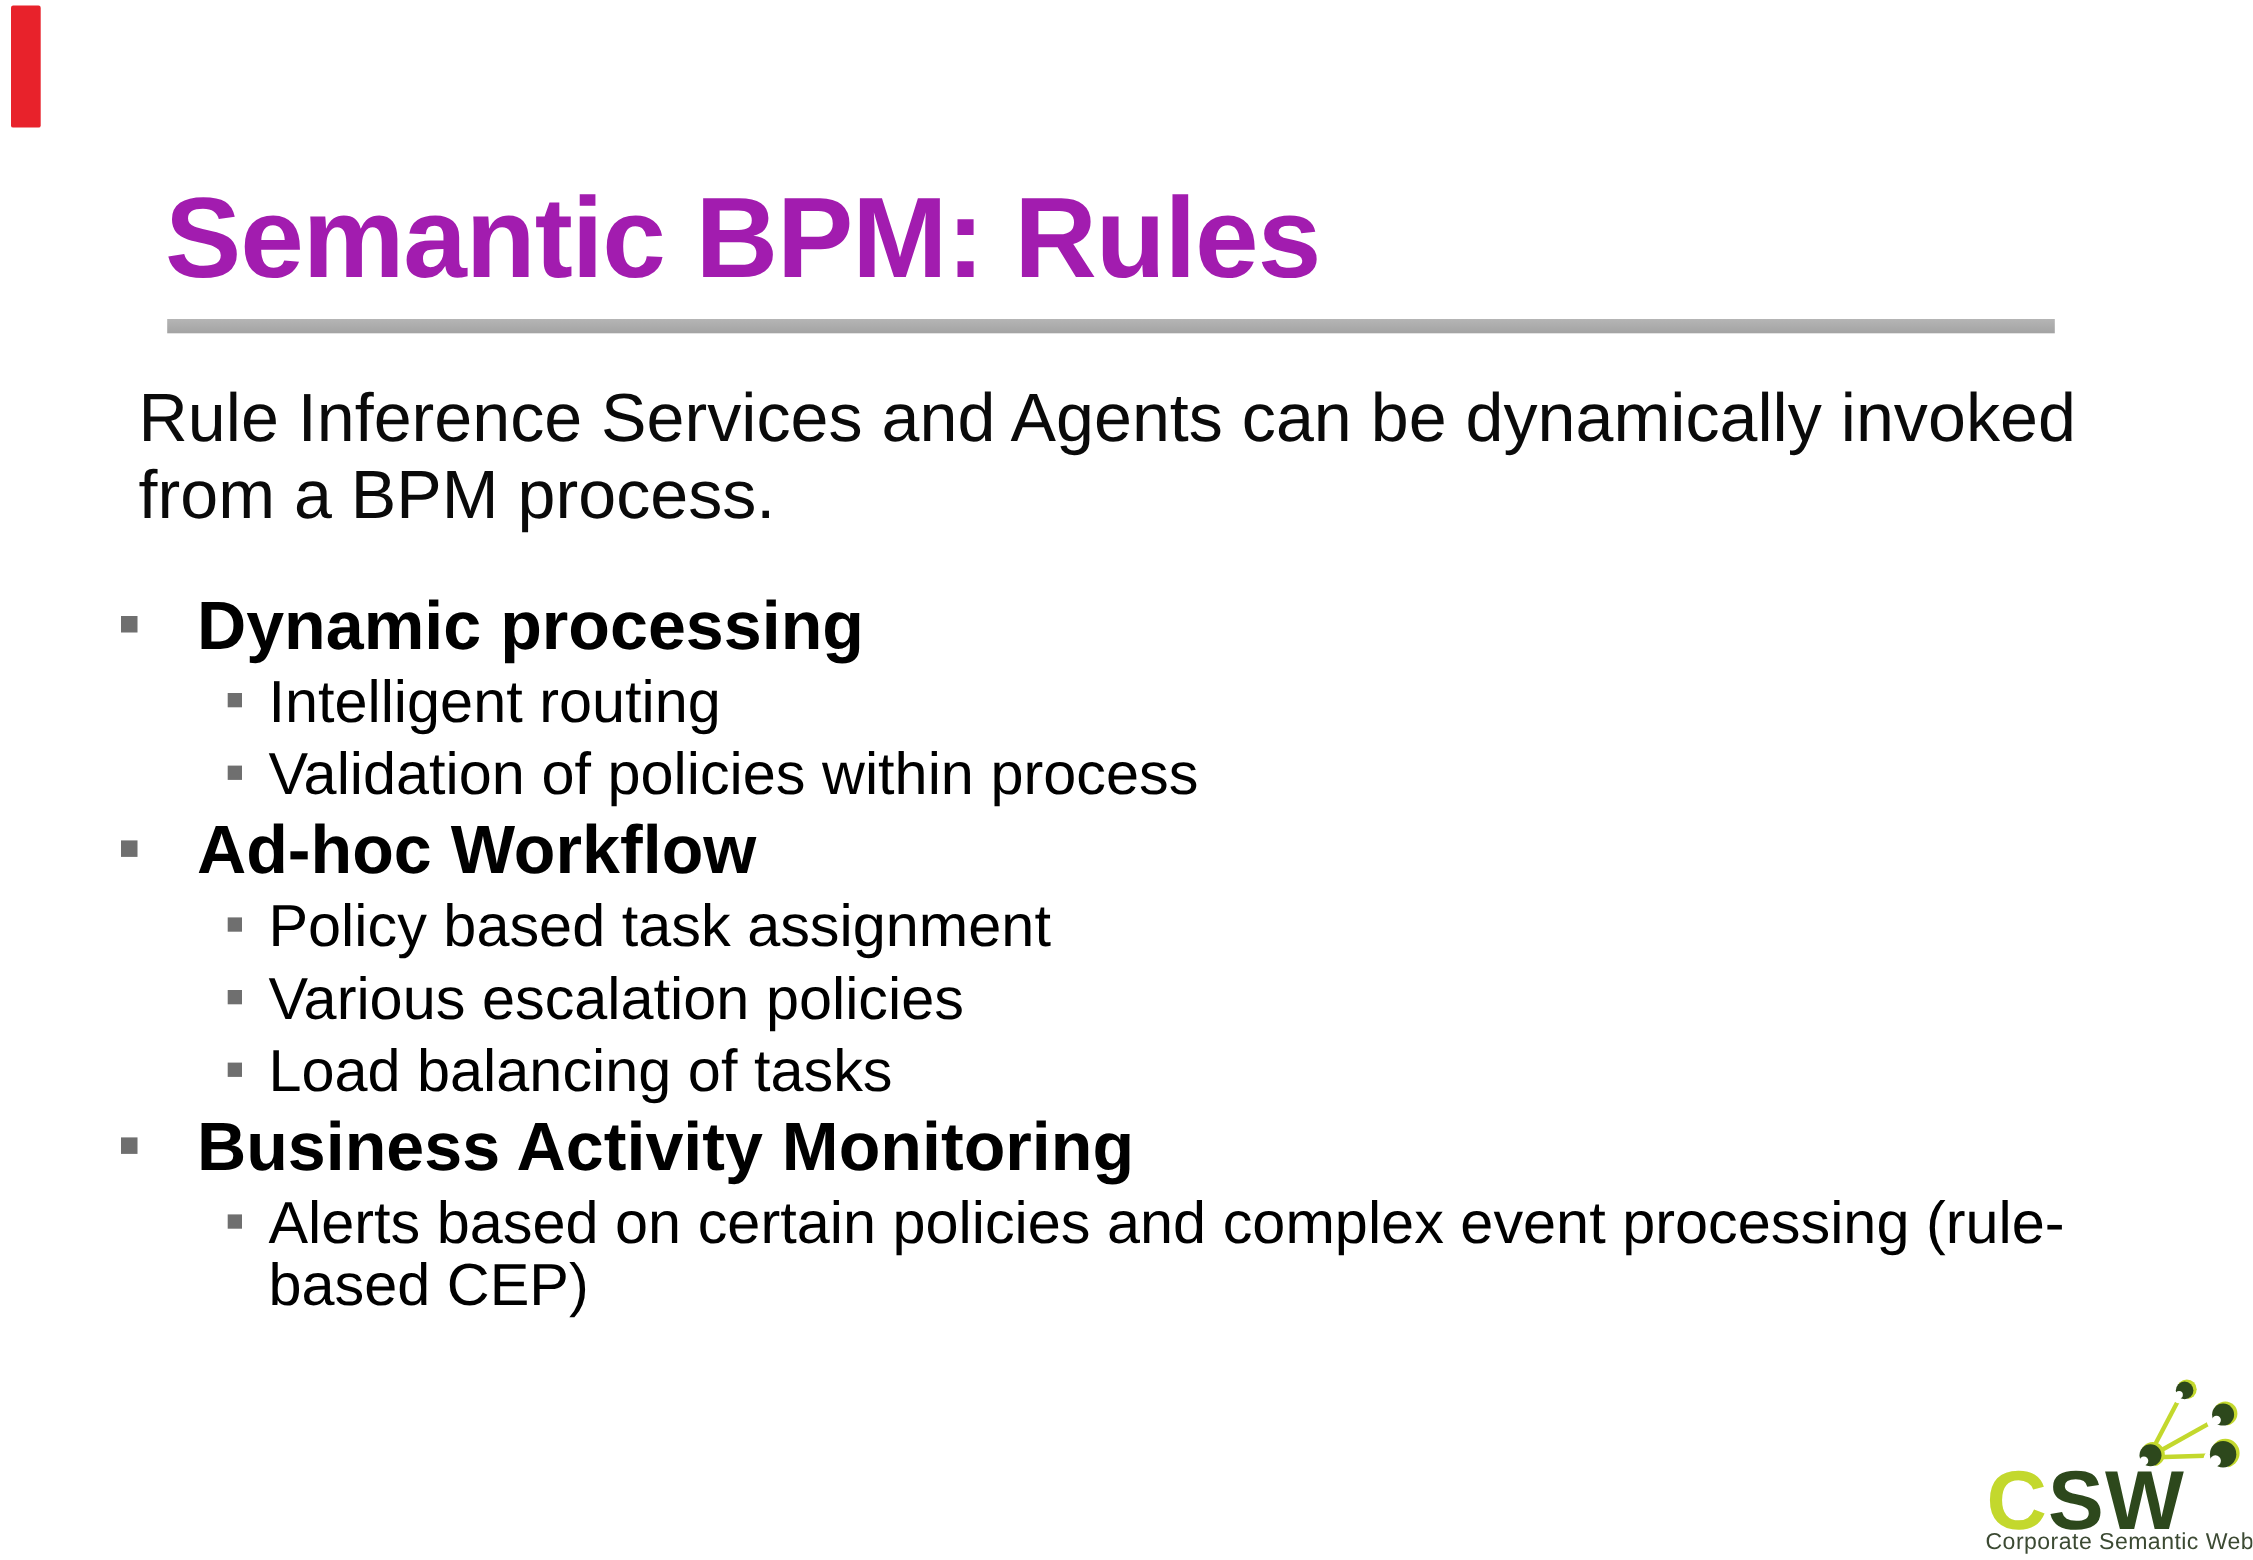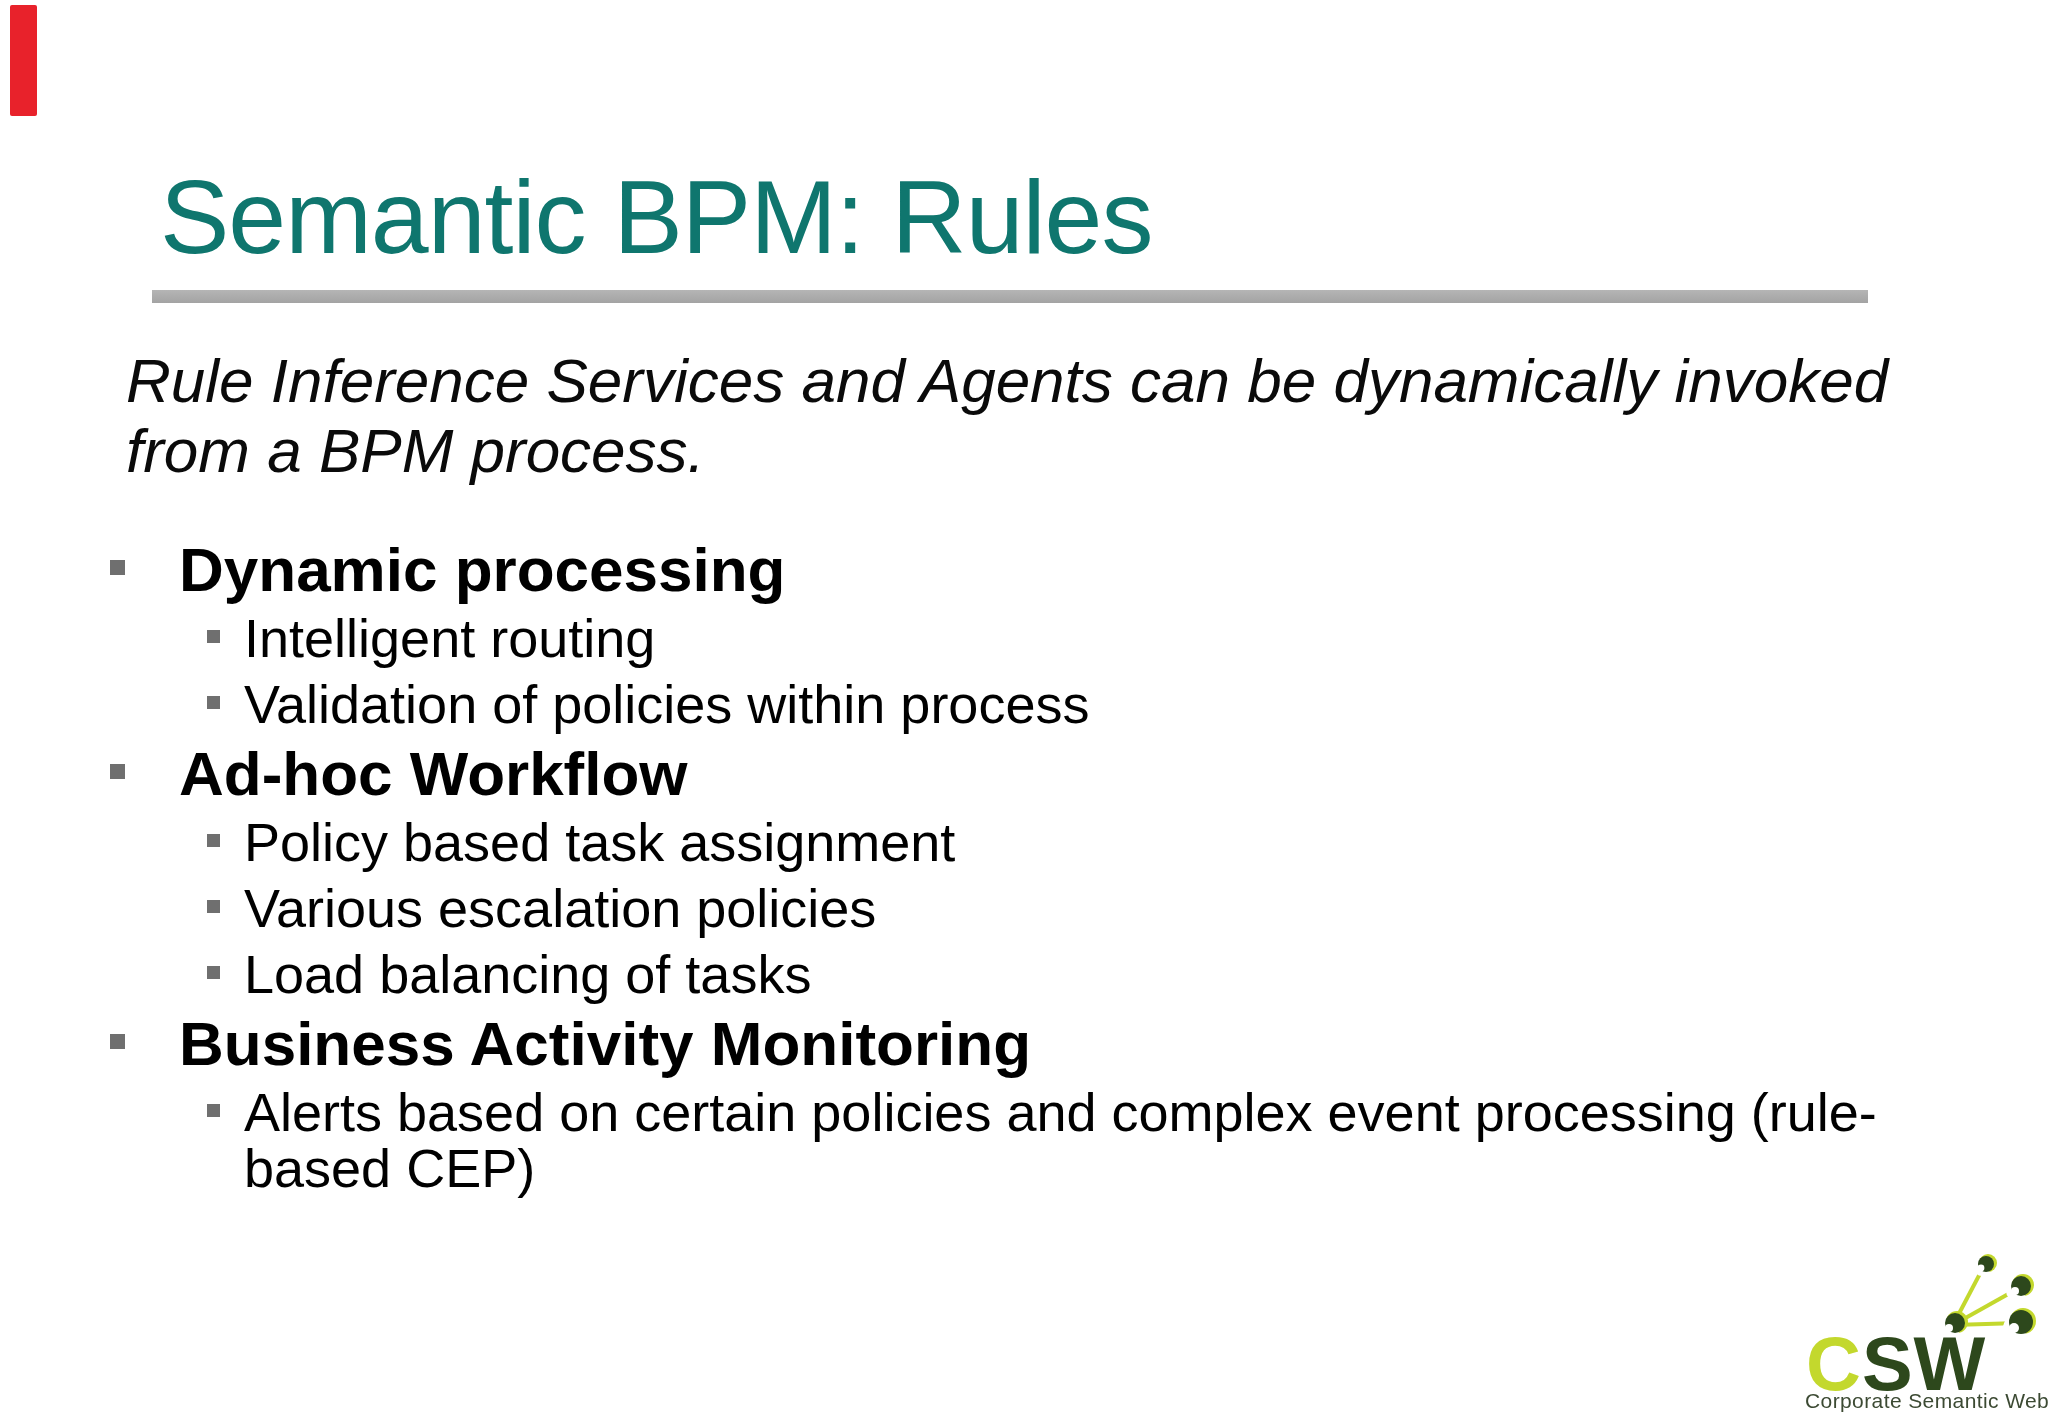--- a/index.html
+++ b/index.html
@@ -18,41 +18,40 @@
     position: absolute;
     left: 10px; top: 5px;
     width: 27px; height: 111px;
     background: #e8222b;
     border-radius: 2px;
   }
 
   
   .title {
     position: absolute;
-    left: 160px; top: 158px;
+    left: 150px; top: 158px;
     font-size: 104px;
-    font-weight: 400;
-    color: #0f766e;
+    font-weight: 700;
+    color: #a21caf;
     white-space: nowrap;
     letter-spacing: -1px;
   }
   .title-rule {
     position: absolute;
     left: 152px; top: 290px;
     width: 1716px; height: 13px;
     background: linear-gradient(#b5b5b5, #a3a3a3);
   }
 
   
   .subtitle {
     position: absolute;
     left: 126px; top: 346px;
     width: 1840px;
     font-size: 62px;
-    font-style: italic;
     line-height: 1.13;
     color: #0a0a0a;
   }
 
   
   .content {
     position: absolute;
     left: 0; top: 538px;
     width: 2048px;
     padding-left: 44px;

